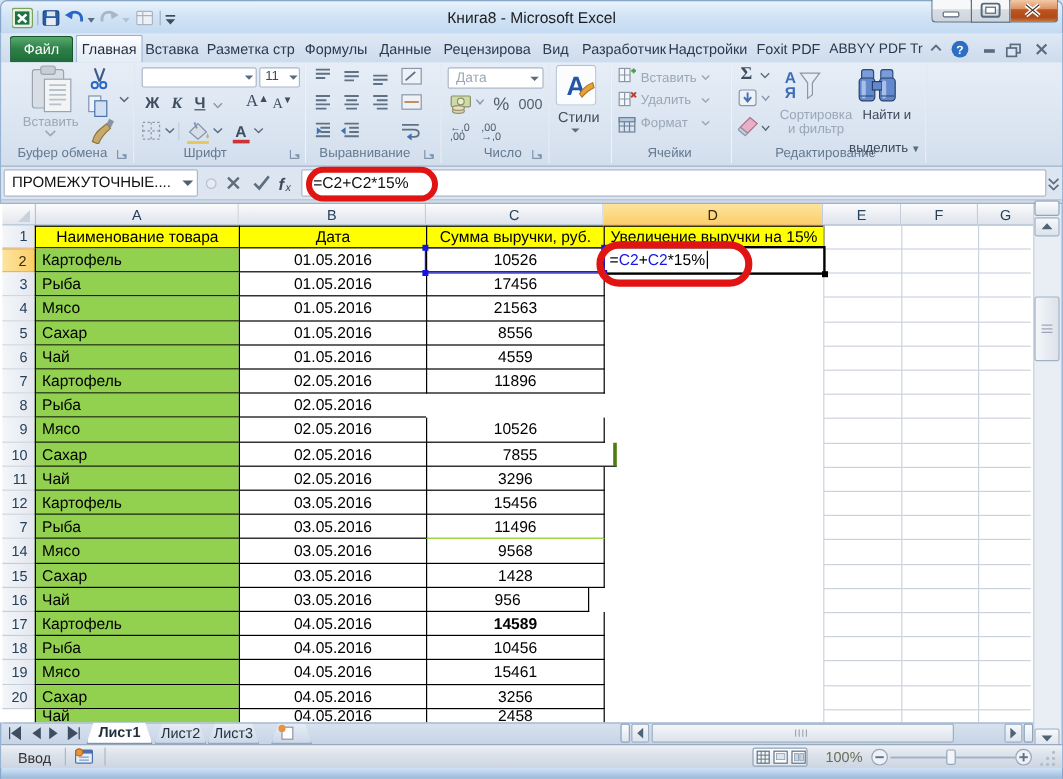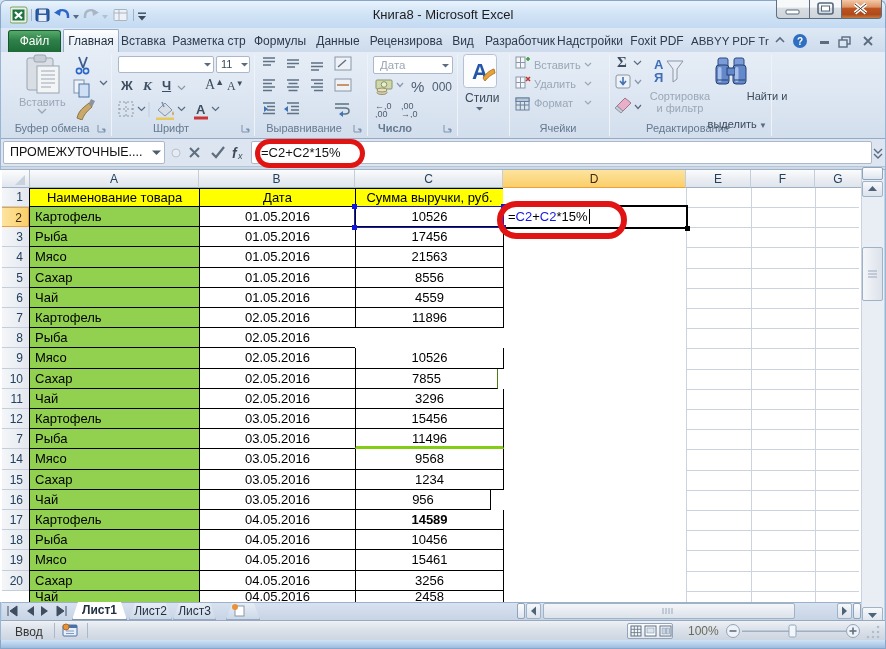--- a/index.html
+++ b/index.html
@@ -133,21 +133,21 @@
   <div class="gsep" style="left:253px;"></div>
   <div class="gsep" style="left:366px;"></div>
   <div class="gsep" style="left:456px;"></div>
   <div class="gsep" style="left:508px;"></div>
   <div class="gsep" style="left:608px;"></div>
   <div class="gsep" style="left:770px;"></div>
 
   <div class="glabel" style="left:6px;width:90px;">Буфер обмена</div>
   <div class="glabel" style="left:120px;width:100px;">Шрифт</div>
   <div class="glabel" style="left:258px;width:90px;">Выравнивание</div>
-  <div class="glabel" style="left:354px;width:80px;font-weight:bold;">Число</div>
+  <div class="glabel" style="left:378px;width:80px;">Число</div>
   <div class="glabel" style="left:512px;width:90px;">Ячейки</div>
   <div class="glabel" style="left:612px;width:150px;">Редактирование</div>
 
   <svg class="a" style="left:24px;top:2px;" width="40" height="42">
     <rect x="2" y="4" width="26" height="32" rx="2" fill="#d9dee5" stroke="#9aa5b2"></rect>
     <rect x="9" y="1" width="12" height="7" rx="2" fill="#c8ced6" stroke="#9aa5b2"></rect>
     <rect x="12" y="12" width="22" height="27" fill="#f2f4f6" stroke="#9aa5b2"></rect>
     <path d="M16 17h14M16 21h14M16 25h14M16 29h14M16 33h10" stroke="#b9c1ca" stroke-width="1.5"></path>
   </svg>
   <div class="btxt dis" style="left:18px;top:44px;">Вставить</div>
@@ -316,21 +316,21 @@
   <svg class="a" style="left:712px;top:4px;" width="38" height="34">
     <rect x="5" y="2" width="10" height="9" rx="2" fill="#7b9cd8" stroke="#2c4a80"></rect>
     <rect x="21" y="2" width="10" height="9" rx="2" fill="#7b9cd8" stroke="#2c4a80"></rect>
     <rect x="3" y="9" width="13" height="19" rx="3" fill="#6488cc" stroke="#26406e"></rect>
     <rect x="20" y="9" width="13" height="19" rx="3" fill="#6488cc" stroke="#26406e"></rect>
     <rect x="14" y="12" width="8" height="7" fill="#6488cc" stroke="#26406e"></rect>
     <rect x="5" y="11" width="3.5" height="15" rx="1.5" fill="#a8c0e8"></rect>
     <rect x="22" y="11" width="3.5" height="15" rx="1.5" fill="#a8c0e8"></rect>
     <path d="M4 24 h11 M21 24 h11" stroke="#26406e" stroke-width="1"></path>
   </svg>
-  <div class="btxt" style="left:712px;top:38px;text-align:center;width:52px;margin-left:28px;">Найти и</div>
+  <div class="btxt" style="left:712px;top:38px;text-align:center;width:52px;">Найти и</div>
   <div class="btxt" style="left:706px;top:66px;text-align:right;width:60px;">выделить<span style="font-size:8px;color:#5a6b80;"> ▼</span></div>
 
   <svg class="a" style="left:96px;top:72px;" width="10" height="10">
       <path d="M1 1 v7 h7 M5 5 h3 v3" fill="none" stroke="#7e93ad"></path>
       <path d="M8 8 l-3 -3 l3 0 z" fill="#7e93ad"></path>
     </svg>
   <svg class="a" style="left:240px;top:72px;" width="10" height="10">
       <path d="M1 1 v7 h7 M5 5 h3 v3" fill="none" stroke="#7e93ad"></path>
       <path d="M8 8 l-3 -3 l3 0 z" fill="#7e93ad"></path>
     </svg>
@@ -392,20 +392,21 @@
   <div class="rh" style="top:299.6px;height:20.2px;line-height:20px;">15</div>
   <div class="rh" style="top:319.8px;height:20.2px;line-height:20px;">16</div>
   <div class="rh" style="top:340.0px;height:20.2px;line-height:20px;">17</div>
   <div class="rh" style="top:360.2px;height:20.2px;line-height:20px;">18</div>
   <div class="rh" style="top:380.4px;height:20.2px;line-height:20px;">19</div>
   <div class="rh" style="top:400.6px;height:20.2px;line-height:20px;">20</div>
   <div class="rh" style="top:420px;height:11.2px;line-height:11px;margin-left:47px;">21</div>
   <div class="cell ctr" style="left:29px;top:18px;width:170px;height:19px;background:#ffff00;border-left:1px solid #000;border-top:1px solid #000;border-bottom:1px solid #000;line-height:18px;">Наименование товара</div>
   <div class="cell ctr" style="left:199px;top:18px;width:156px;height:19px;background:#ffff00;border-left:1px solid #000;border-top:1px solid #000;border-bottom:1px solid #000;line-height:18px;">Дата</div>
   <div class="cell ctr" style="left:355px;top:18px;width:148px;height:19px;background:#ffff00;border-left:1px solid #000;border-top:1px solid #000;border-bottom:1px solid #000;line-height:18px;">Сумма выручки, руб.</div>
+  <div class="cell ctr" style="left:503px;top:18px;width:184px;height:19px;background:#ffff00;border-left:1px solid #000;border-top:1px solid #000;border-bottom:1px solid #000;border-right:1px solid #000;line-height:18px;">Увеличение выручки на 15%</div>
   <div class="cell" style="left:29px;top:37.0px;width:170px;height:20.2px;background:#92d050;border-left:1px solid #000;border-bottom:1px solid #000;padding-left:5px;line-height:20px;">Картофель</div>
   <div class="cell ctr" style="left:199px;top:37.0px;width:156px;height:20.2px;border-left:1px solid #000;border-bottom:1px solid #000;line-height:20px;">01.05.2016</div>
   <div class="cell ctr" style="left:355px;top:37.0px;width:149px;height:20.2px;border-left:1px solid #000;border-right:1px solid #000;border-bottom:1px solid #000;line-height:20px;">10526</div>
   <div class="cell" style="left:29px;top:57.2px;width:170px;height:20.2px;background:#92d050;border-left:1px solid #000;border-bottom:1px solid #000;padding-left:5px;line-height:20px;">Рыба</div>
   <div class="cell ctr" style="left:199px;top:57.2px;width:156px;height:20.2px;border-left:1px solid #000;border-bottom:1px solid #000;line-height:20px;">01.05.2016</div>
   <div class="cell ctr" style="left:355px;top:57.2px;width:149px;height:20.2px;border-left:1px solid #000;border-right:1px solid #000;border-bottom:1px solid #000;line-height:20px;">17456</div>
   <div class="cell" style="left:29px;top:77.4px;width:170px;height:20.2px;background:#92d050;border-left:1px solid #000;border-bottom:1px solid #000;padding-left:5px;line-height:20px;">Мясо</div>
   <div class="cell ctr" style="left:199px;top:77.4px;width:156px;height:20.2px;border-left:1px solid #000;border-bottom:1px solid #000;line-height:20px;">01.05.2016</div>
   <div class="cell ctr" style="left:355px;top:77.4px;width:149px;height:20.2px;border-left:1px solid #000;border-right:1px solid #000;border-bottom:1px solid #000;line-height:20px;">21563</div>
   <div class="cell" style="left:29px;top:97.6px;width:170px;height:20.2px;background:#92d050;border-left:1px solid #000;border-bottom:1px solid #000;padding-left:5px;line-height:20px;">Сахар</div>
@@ -417,36 +418,36 @@
   <div class="cell" style="left:29px;top:138.0px;width:170px;height:20.2px;background:#92d050;border-left:1px solid #000;border-bottom:1px solid #000;padding-left:5px;line-height:20px;">Картофель</div>
   <div class="cell ctr" style="left:199px;top:138.0px;width:156px;height:20.2px;border-left:1px solid #000;border-bottom:1px solid #000;line-height:20px;">02.05.2016</div>
   <div class="cell ctr" style="left:355px;top:138.0px;width:149px;height:20.2px;border-left:1px solid #000;border-right:1px solid #000;border-bottom:1px solid #000;line-height:20px;">11896</div>
   <div class="cell" style="left:29px;top:158.2px;width:170px;height:20.2px;background:#92d050;border-left:1px solid #000;border-bottom:1px solid #000;padding-left:5px;line-height:20px;">Рыба</div>
   <div class="cell ctr" style="left:199px;top:158.2px;width:156px;height:20.2px;border-left:1px solid #000;border-bottom:1px solid #000;line-height:20px;">02.05.2016</div>
   <div class="cell" style="left:29px;top:178.4px;width:170px;height:20.2px;background:#92d050;border-left:1px solid #000;border-bottom:1px solid #000;padding-left:5px;line-height:20px;">Мясо</div>
   <div class="cell ctr" style="left:199px;top:178.4px;width:156px;height:20.2px;border-left:1px solid #000;border-bottom:1px solid #000;line-height:20px;">02.05.2016</div>
   <div class="cell ctr" style="left:355px;top:178.4px;width:149px;height:20.2px;border-left:1px solid #000;border-right:1px solid #000;border-bottom:1px solid #000;line-height:20px;">10526</div>
   <div class="cell" style="left:29px;top:198.6px;width:170px;height:20.2px;background:#92d050;border-left:1px solid #000;border-bottom:1px solid #000;padding-left:5px;line-height:20px;">Сахар</div>
   <div class="cell ctr" style="left:199px;top:198.6px;width:156px;height:20.2px;border-left:1px solid #000;border-bottom:1px solid #000;line-height:20px;">02.05.2016</div>
-  <div class="cell ctr" style="left:355px;top:198.6px;width:143px;height:20.2px;border-left:1px solid #000;border-right:1px solid #4d7c0f;border-bottom:1px solid #000;line-height:20px;">7855</div>
+  <div class="cell ctr" style="left:355px;top:198.6px;width:159px;height:20.2px;border-left:1px solid #000;border-right:3px solid #4d7c0f;border-bottom:1px solid #000;line-height:20px;">7855</div>
   <div class="cell" style="left:29px;top:218.8px;width:170px;height:20.2px;background:#92d050;border-left:1px solid #000;border-bottom:1px solid #000;padding-left:5px;line-height:20px;">Чай</div>
   <div class="cell ctr" style="left:199px;top:218.8px;width:156px;height:20.2px;border-left:1px solid #000;border-bottom:1px solid #000;line-height:20px;">02.05.2016</div>
   <div class="cell ctr" style="left:355px;top:218.8px;width:149px;height:20.2px;border-left:1px solid #000;border-right:1px solid #000;border-bottom:1px solid #000;line-height:20px;">3296</div>
   <div class="cell" style="left:29px;top:239.0px;width:170px;height:20.2px;background:#92d050;border-left:1px solid #000;border-bottom:1px solid #000;padding-left:5px;line-height:20px;">Картофель</div>
   <div class="cell ctr" style="left:199px;top:239.0px;width:156px;height:20.2px;border-left:1px solid #000;border-bottom:1px solid #000;line-height:20px;">03.05.2016</div>
   <div class="cell ctr" style="left:355px;top:239.0px;width:149px;height:20.2px;border-left:1px solid #000;border-right:1px solid #000;border-bottom:1px solid #000;line-height:20px;">15456</div>
   <div class="cell" style="left:29px;top:259.2px;width:170px;height:20.2px;background:#92d050;border-left:1px solid #000;border-bottom:1px solid #000;padding-left:5px;line-height:20px;">Рыба</div>
   <div class="cell ctr" style="left:199px;top:259.2px;width:156px;height:20.2px;border-left:1px solid #000;border-bottom:1px solid #000;line-height:20px;">03.05.2016</div>
-  <div class="cell ctr" style="left:355px;top:259.2px;width:149px;height:20.2px;border-left:1px solid #000;border-right:1px solid #000;border-bottom:3px solid #84cc16;line-height:20px;">11496</div>
+  <div class="cell ctr" style="left:355px;top:259.2px;width:149px;height:20.2px;border-left:1px solid #000;border-right:1px solid #000;border-bottom:1px solid #84cc16;line-height:20px;">11496</div>
   <div class="cell" style="left:29px;top:279.4px;width:170px;height:20.2px;background:#92d050;border-left:1px solid #000;border-bottom:1px solid #000;padding-left:5px;line-height:20px;">Мясо</div>
   <div class="cell ctr" style="left:199px;top:279.4px;width:156px;height:20.2px;border-left:1px solid #000;border-bottom:1px solid #000;line-height:20px;">03.05.2016</div>
   <div class="cell ctr" style="left:355px;top:279.4px;width:149px;height:20.2px;border-left:1px solid #000;border-right:1px solid #000;border-bottom:1px solid #000;line-height:20px;">9568</div>
   <div class="cell" style="left:29px;top:299.6px;width:170px;height:20.2px;background:#92d050;border-left:1px solid #000;border-bottom:1px solid #000;padding-left:5px;line-height:20px;">Сахар</div>
   <div class="cell ctr" style="left:199px;top:299.6px;width:156px;height:20.2px;border-left:1px solid #000;border-bottom:1px solid #000;line-height:20px;">03.05.2016</div>
-  <div class="cell ctr" style="left:355px;top:299.6px;width:149px;height:20.2px;border-left:1px solid #000;border-right:1px solid #000;border-bottom:1px solid #000;line-height:20px;">1234</div>
+  <div class="cell ctr" style="left:355px;top:299.6px;width:149px;height:20.2px;border-left:1px solid #000;border-right:1px solid #000;border-bottom:1px solid #000;line-height:20px;">1428</div>
   <div class="cell" style="left:29px;top:319.8px;width:170px;height:20.2px;background:#92d050;border-left:1px solid #000;border-bottom:1px solid #000;padding-left:5px;line-height:20px;">Чай</div>
   <div class="cell ctr" style="left:199px;top:319.8px;width:156px;height:20.2px;border-left:1px solid #000;border-bottom:1px solid #000;line-height:20px;">03.05.2016</div>
   <div class="cell ctr" style="left:355px;top:319.8px;width:136px;height:20.2px;border-left:1px solid #000;border-right:1px solid #000;border-bottom:1px solid #000;line-height:20px;">956</div>
   <div class="cell" style="left:29px;top:340.0px;width:170px;height:20.2px;background:#92d050;border-left:1px solid #000;border-bottom:1px solid #000;padding-left:5px;line-height:20px;">Картофель</div>
   <div class="cell ctr" style="left:199px;top:340.0px;width:156px;height:20.2px;border-left:1px solid #000;border-bottom:1px solid #000;line-height:20px;">04.05.2016</div>
   <div class="cell ctr" style="left:355px;top:340.0px;width:149px;height:20.2px;border-left:1px solid #000;border-right:1px solid #000;border-bottom:1px solid #000;line-height:20px;font-weight:bold;">14589</div>
   <div class="cell" style="left:29px;top:360.2px;width:170px;height:20.2px;background:#92d050;border-left:1px solid #000;border-bottom:1px solid #000;padding-left:5px;line-height:20px;">Рыба</div>
   <div class="cell ctr" style="left:199px;top:360.2px;width:156px;height:20.2px;border-left:1px solid #000;border-bottom:1px solid #000;line-height:20px;">04.05.2016</div>
   <div class="cell ctr" style="left:355px;top:360.2px;width:149px;height:20.2px;border-left:1px solid #000;border-right:1px solid #000;border-bottom:1px solid #000;line-height:20px;">10456</div>
   <div class="cell" style="left:29px;top:380.4px;width:170px;height:20.2px;background:#92d050;border-left:1px solid #000;border-bottom:1px solid #000;padding-left:5px;line-height:20px;">Мясо</div>

